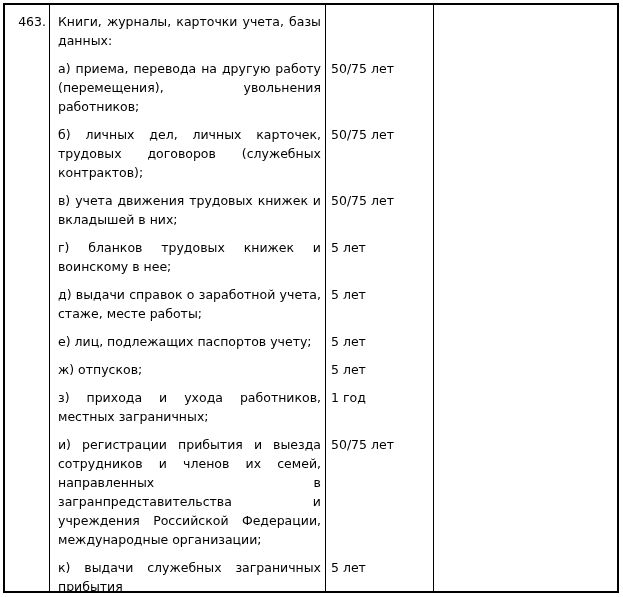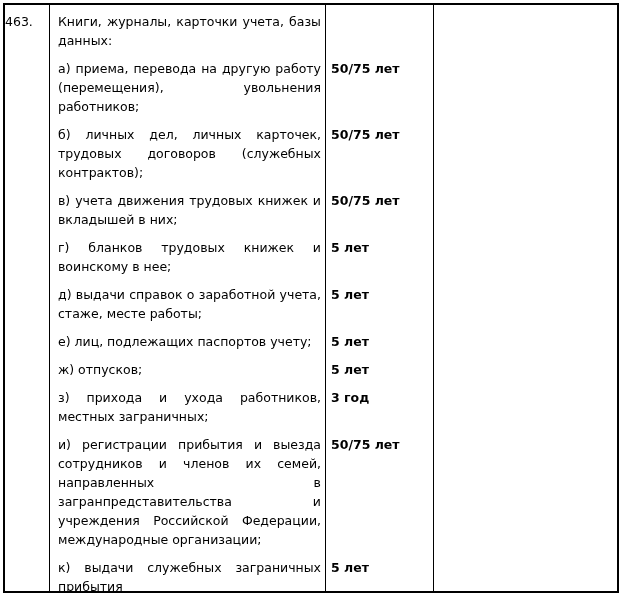--- a/index.html
+++ b/index.html
@@ -45,35 +45,34 @@
   .row { display: contents; }
   .cell {
     font-size: 12.5px;
     line-height: 19px;
     padding-top: 9px;
     box-sizing: border-box;
   }
   .row:first-child .cell { padding-top: 7px; }
   .num {
     grid-column: 1;
-    text-align: left;
+    text-align: right;
     padding-right: 3px;
   }
   .desc {
     grid-column: 2;
     padding-left: 9px;
     padding-right: 4px;
     text-align: justify;
   }
   .period {
     grid-column: 3;
     padding-left: 6px;
     padding-right: 4px;
     white-space: nowrap;
-    font-weight: bold;
   }
   .note { grid-column: 4; }
 </style>
 </head>
 <body>
 
 <div class="doc-table">
   <div class="vline vline-1"></div>
   <div class="vline vline-2"></div>
   <div class="vline vline-3"></div>
@@ -132,21 +131,21 @@
     <div class="row">
       <div class="cell num"></div>
       <div class="cell desc">ж) отпусков;</div>
       <div class="cell period">5 лет</div>
       <div class="cell note"></div>
     </div>
 
     <div class="row">
       <div class="cell num"></div>
       <div class="cell desc">з) прихода и ухода работников, местных заграничных;</div>
-      <div class="cell period">3 год</div>
+      <div class="cell period">1 год</div>
       <div class="cell note"></div>
     </div>
 
     <div class="row">
       <div class="cell num"></div>
       <div class="cell desc">и) регистрации прибытия и выезда сотрудников и членов их семей, направленных в загранпредставительства и учреждения Российской Федерации, международные организации;</div>
       <div class="cell period">50/75 лет</div>
       <div class="cell note"></div>
     </div>
 

